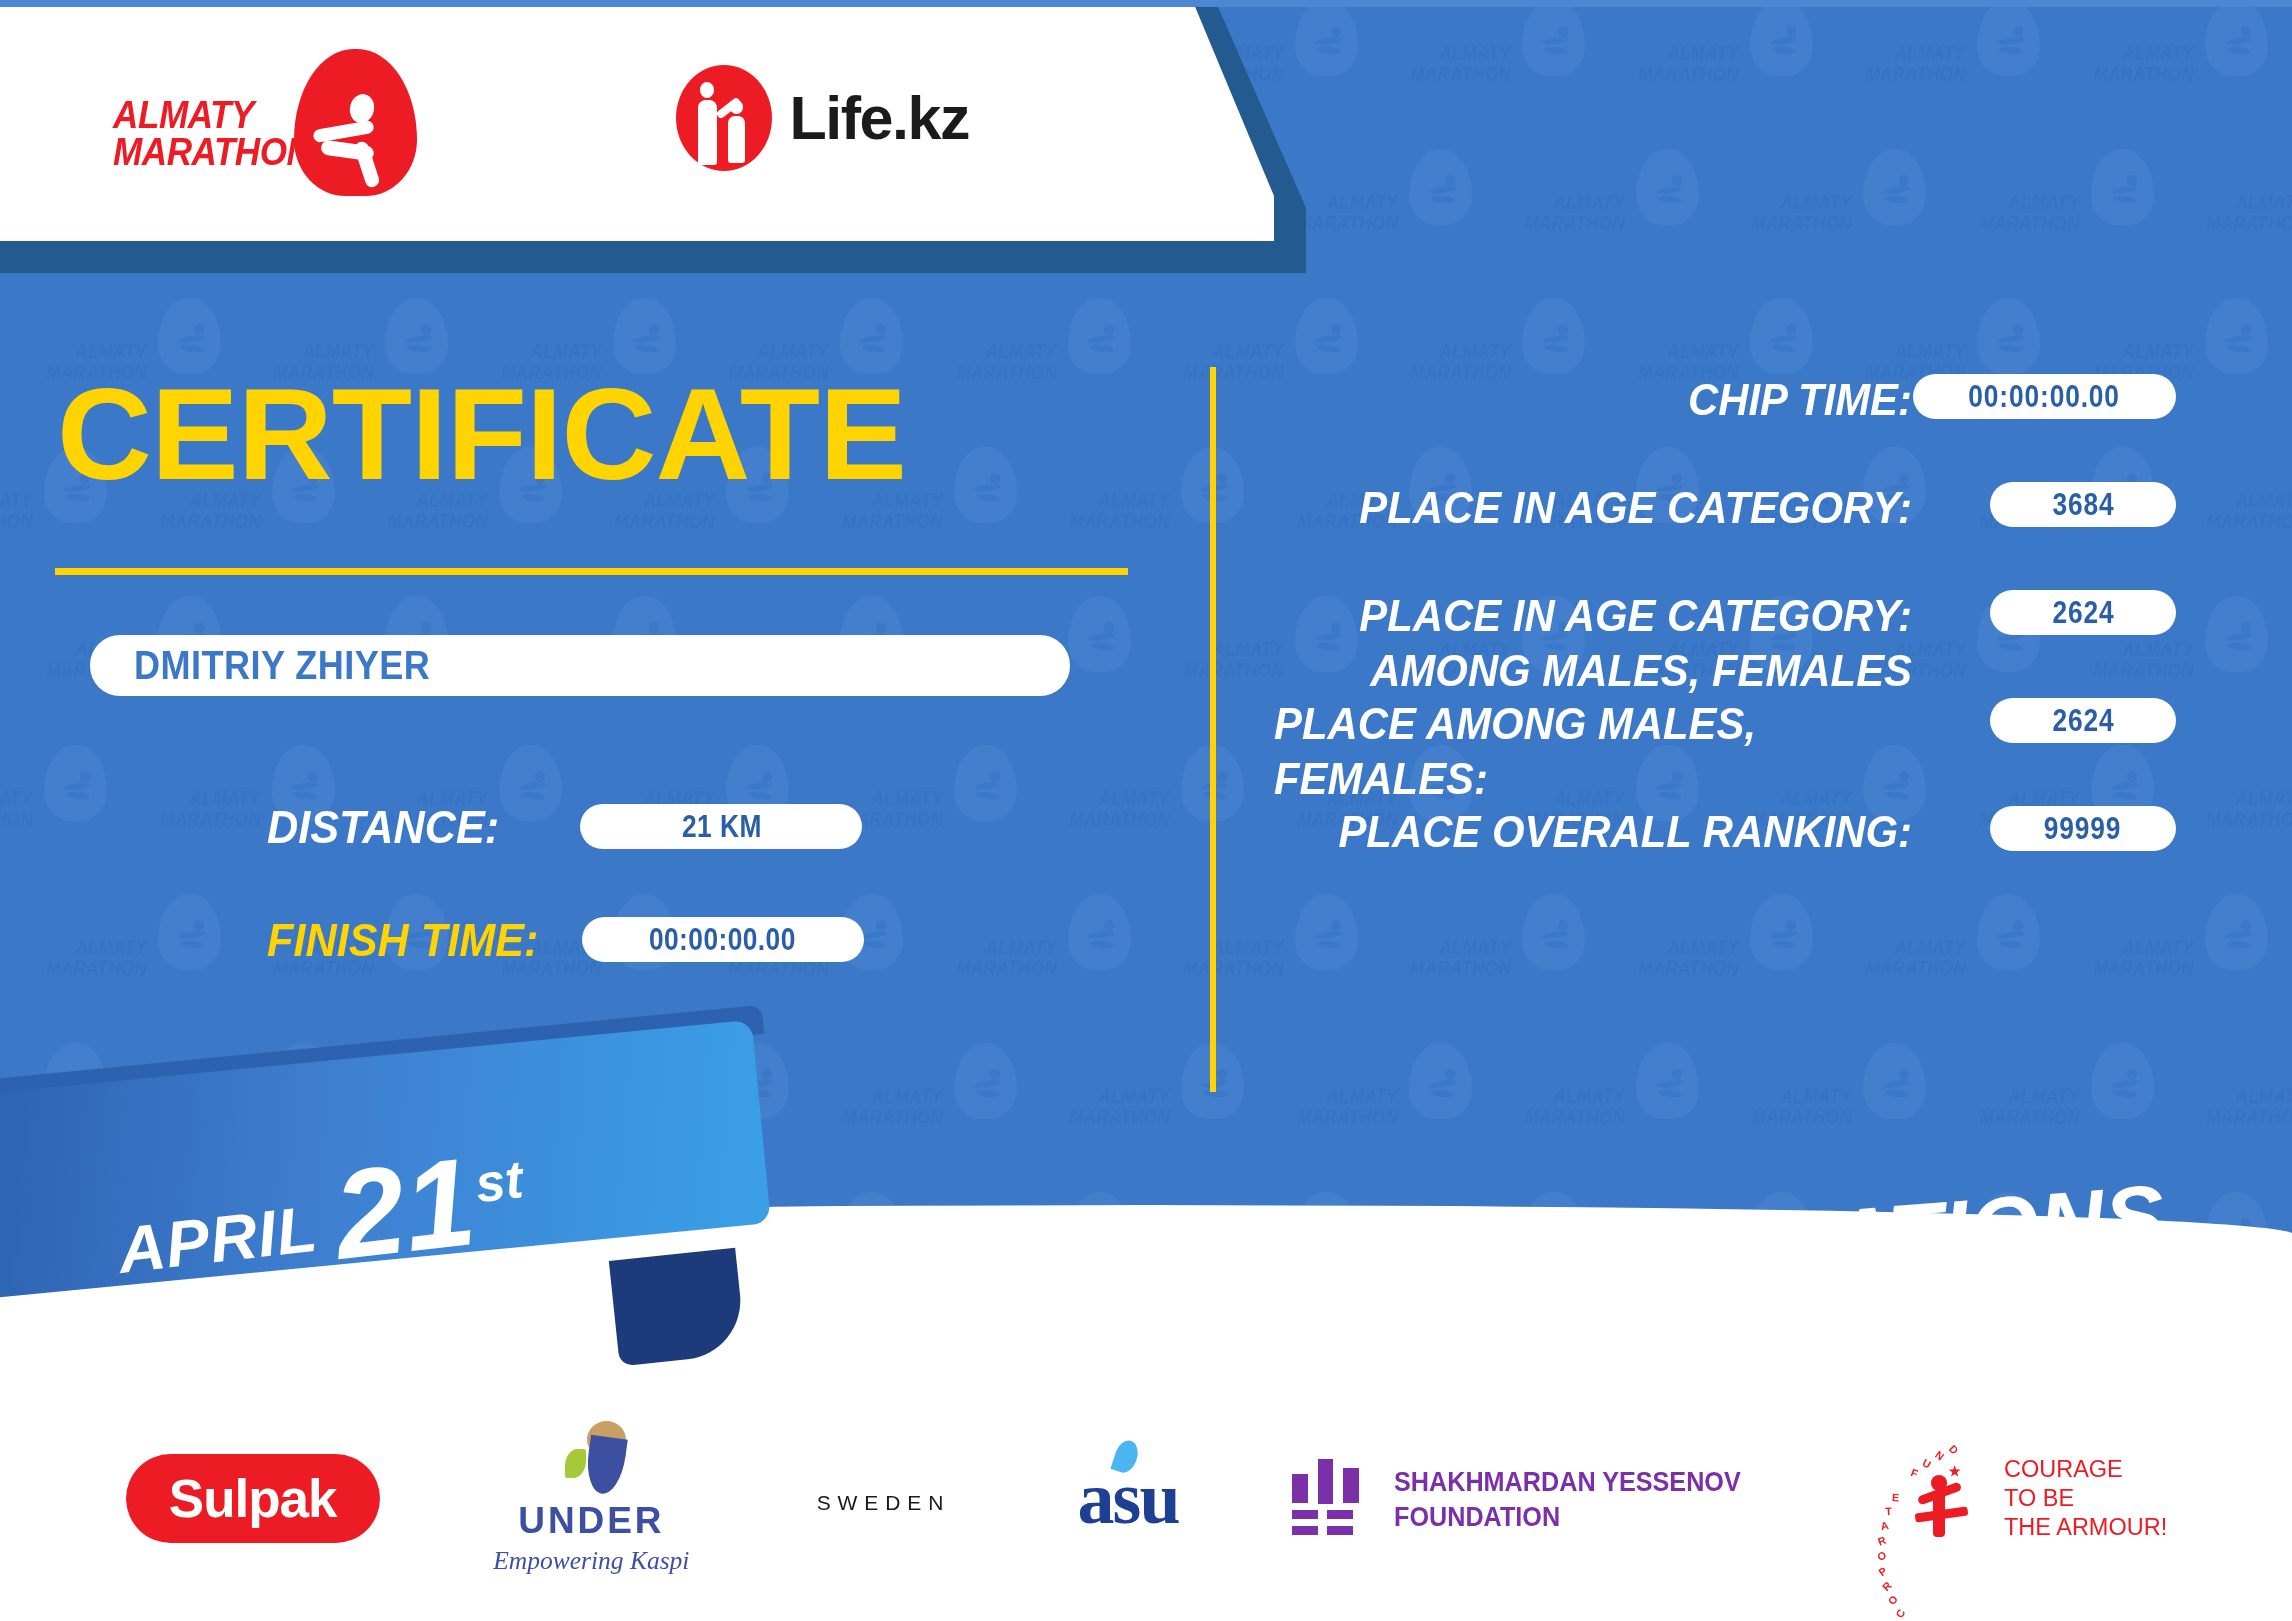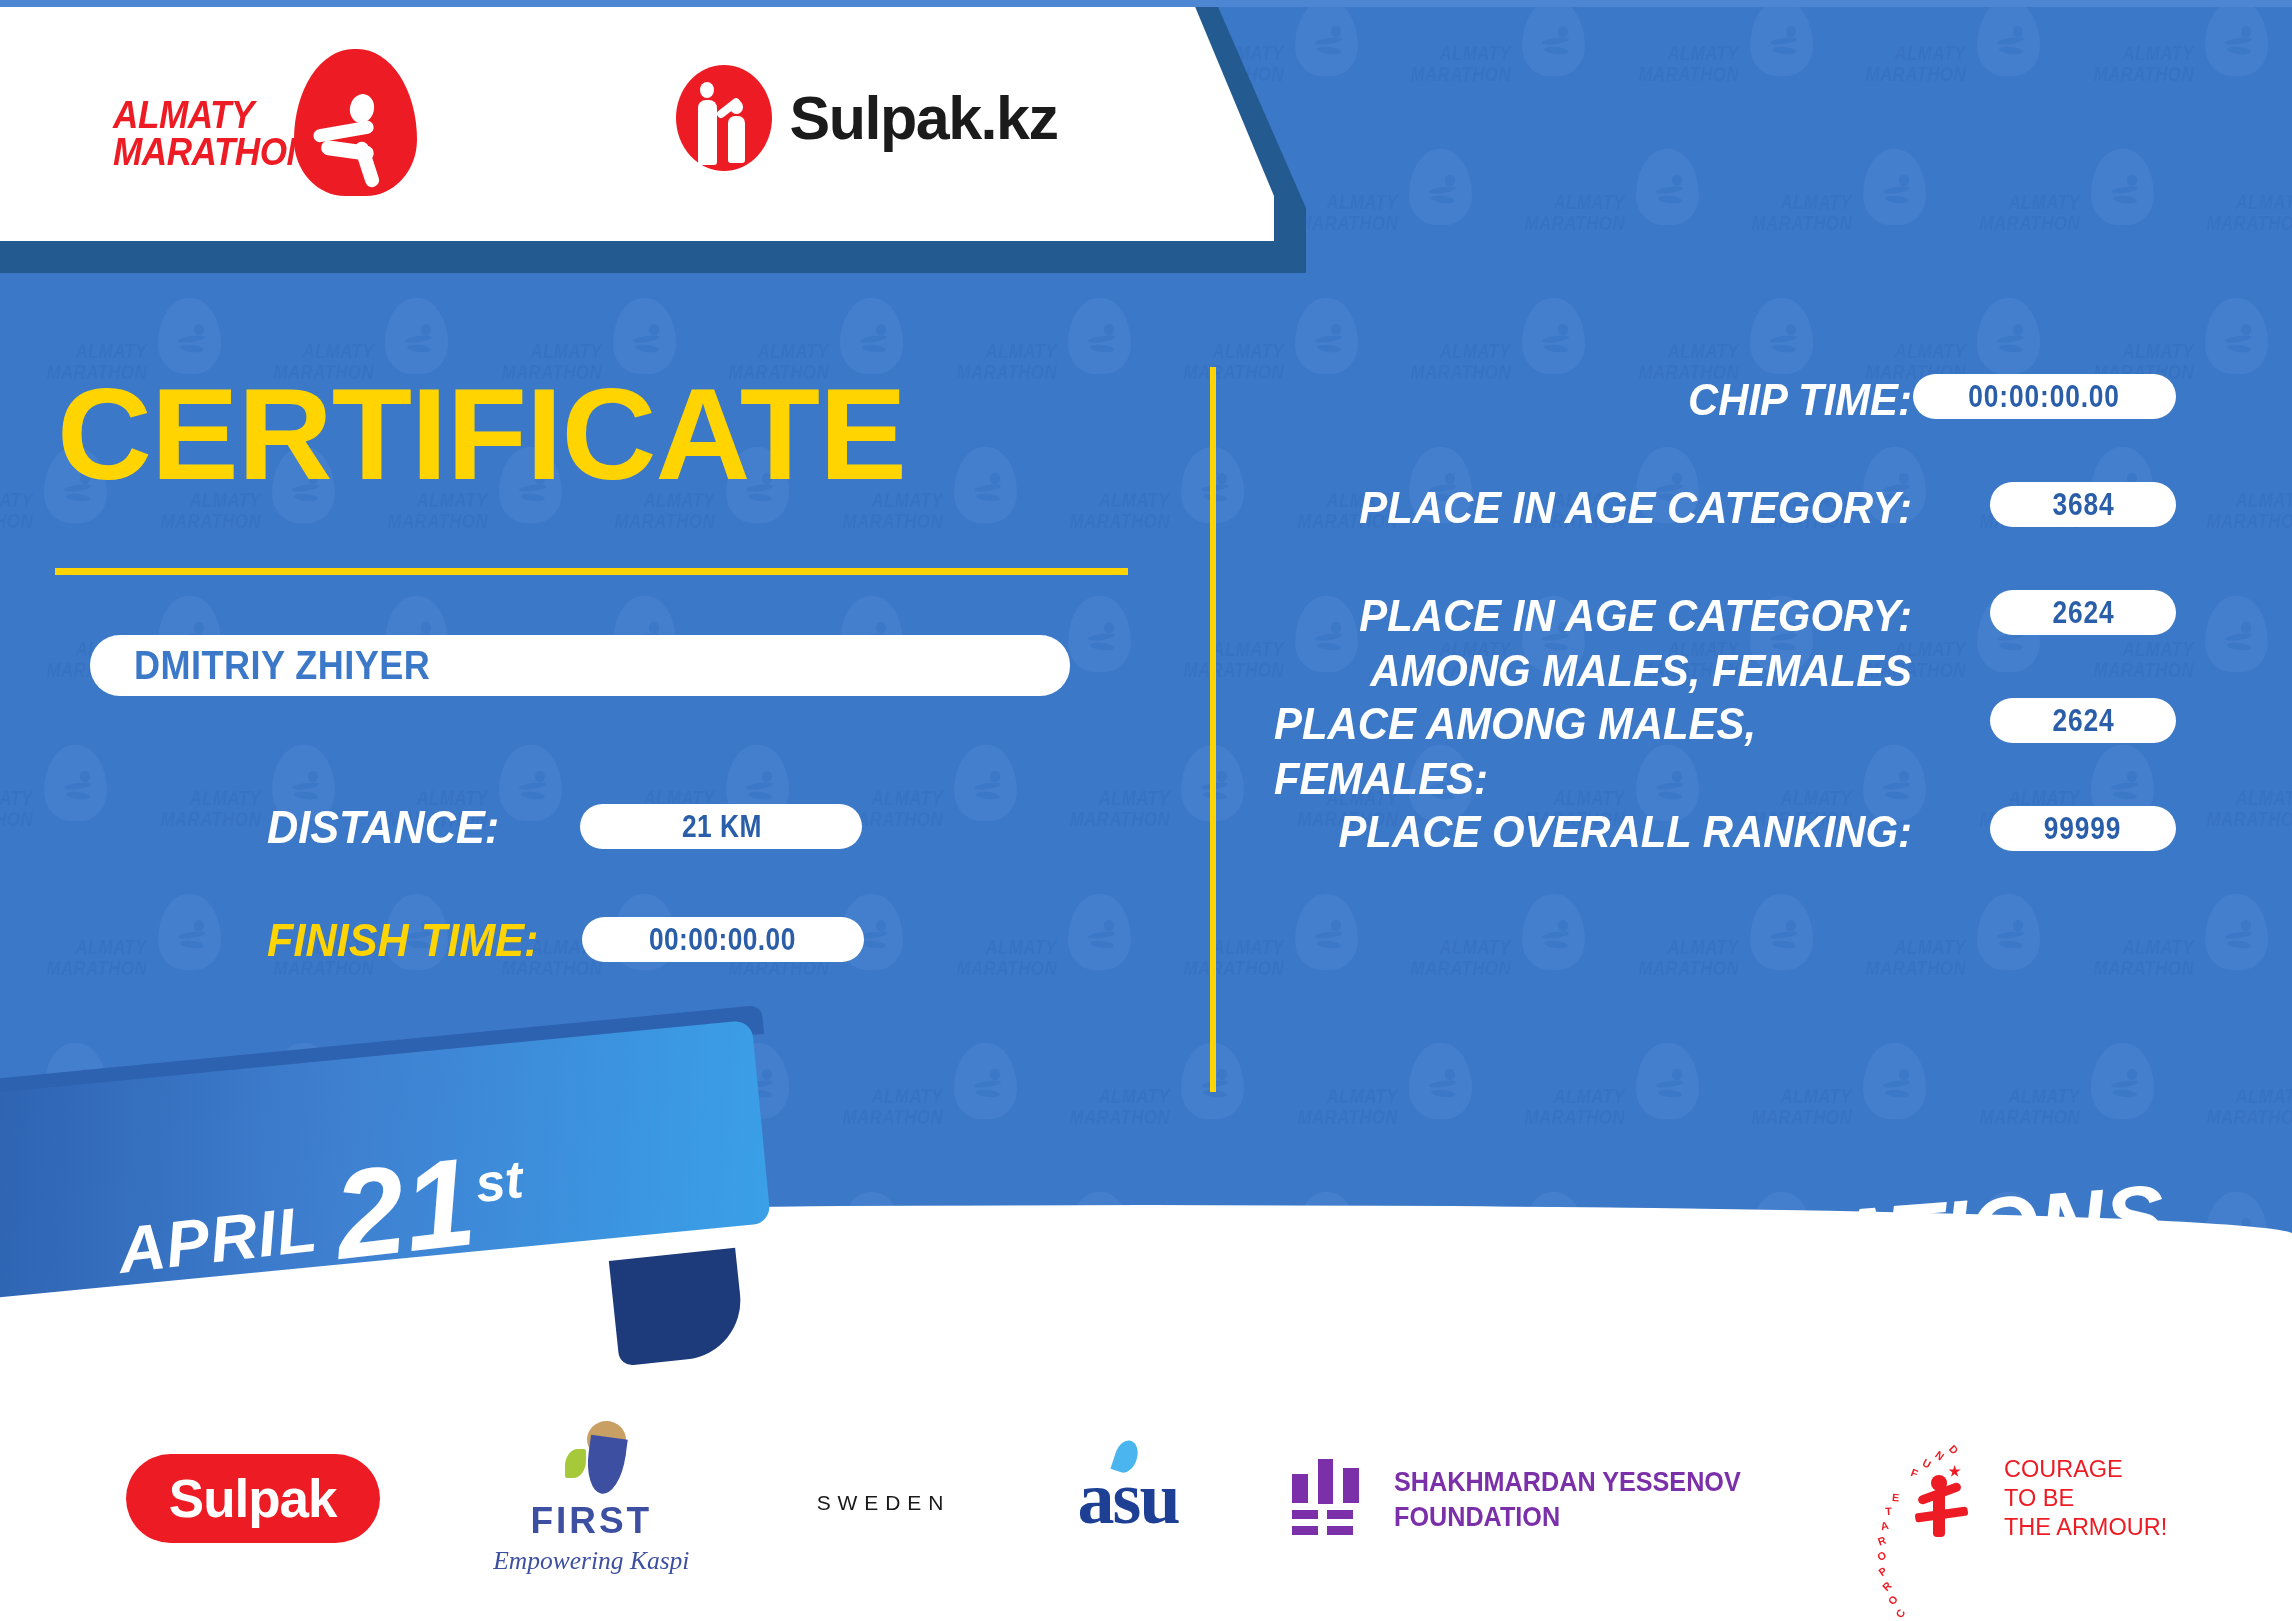--- a/index.html
+++ b/index.html
@@ -1306,21 +1306,21 @@
       <div class="kaspi-mark">
         <div class="kaspi-oval"></div>
         <div class="kaspi-fig">
           <i class="kf-adult-head"></i>
             <i class="kf-adult-body"></i>
           <i class="kf-child-head"></i>
             <i class="kf-child-body"></i>
             <i class="kf-arm"></i>
         </div>
       </div>
-      <div class="kaspi-text">Sulpak.kz</div>
+      <div class="kaspi-text">Life.kz</div>
     </div>
   </div>
 
   <div class="cert-title">CERTIFICATE</div>
   <div class="title-rule"></div>
 
   <div class="name-pill">
     <span>DMITRIY ZHIYER</span>
   </div>
 
@@ -1403,21 +1403,21 @@
     <div class="sp">
       <div class="sulpak">Sulpak</div>
     </div>
 
     <div class="sp sanofi">
       <div class="sanofi-mark">
         <i class="sm-tan"></i>
           <i class="sm-blue"></i>
           <i class="sm-green"></i>
       </div>
-      <div class="sanofi-name">FIRST</div>
+      <div class="sanofi-name">UNDER</div>
       <div class="sanofi-tag">Empowering Kaspi</div>
     </div>
 
     <div class="sp oriflame">
       <div class="ori-sub">
         <div class="ori-line"></div>
         <div class="ori-sw">SWEDEN</div>
         <div class="ori-line"></div>
       </div>
     </div>

